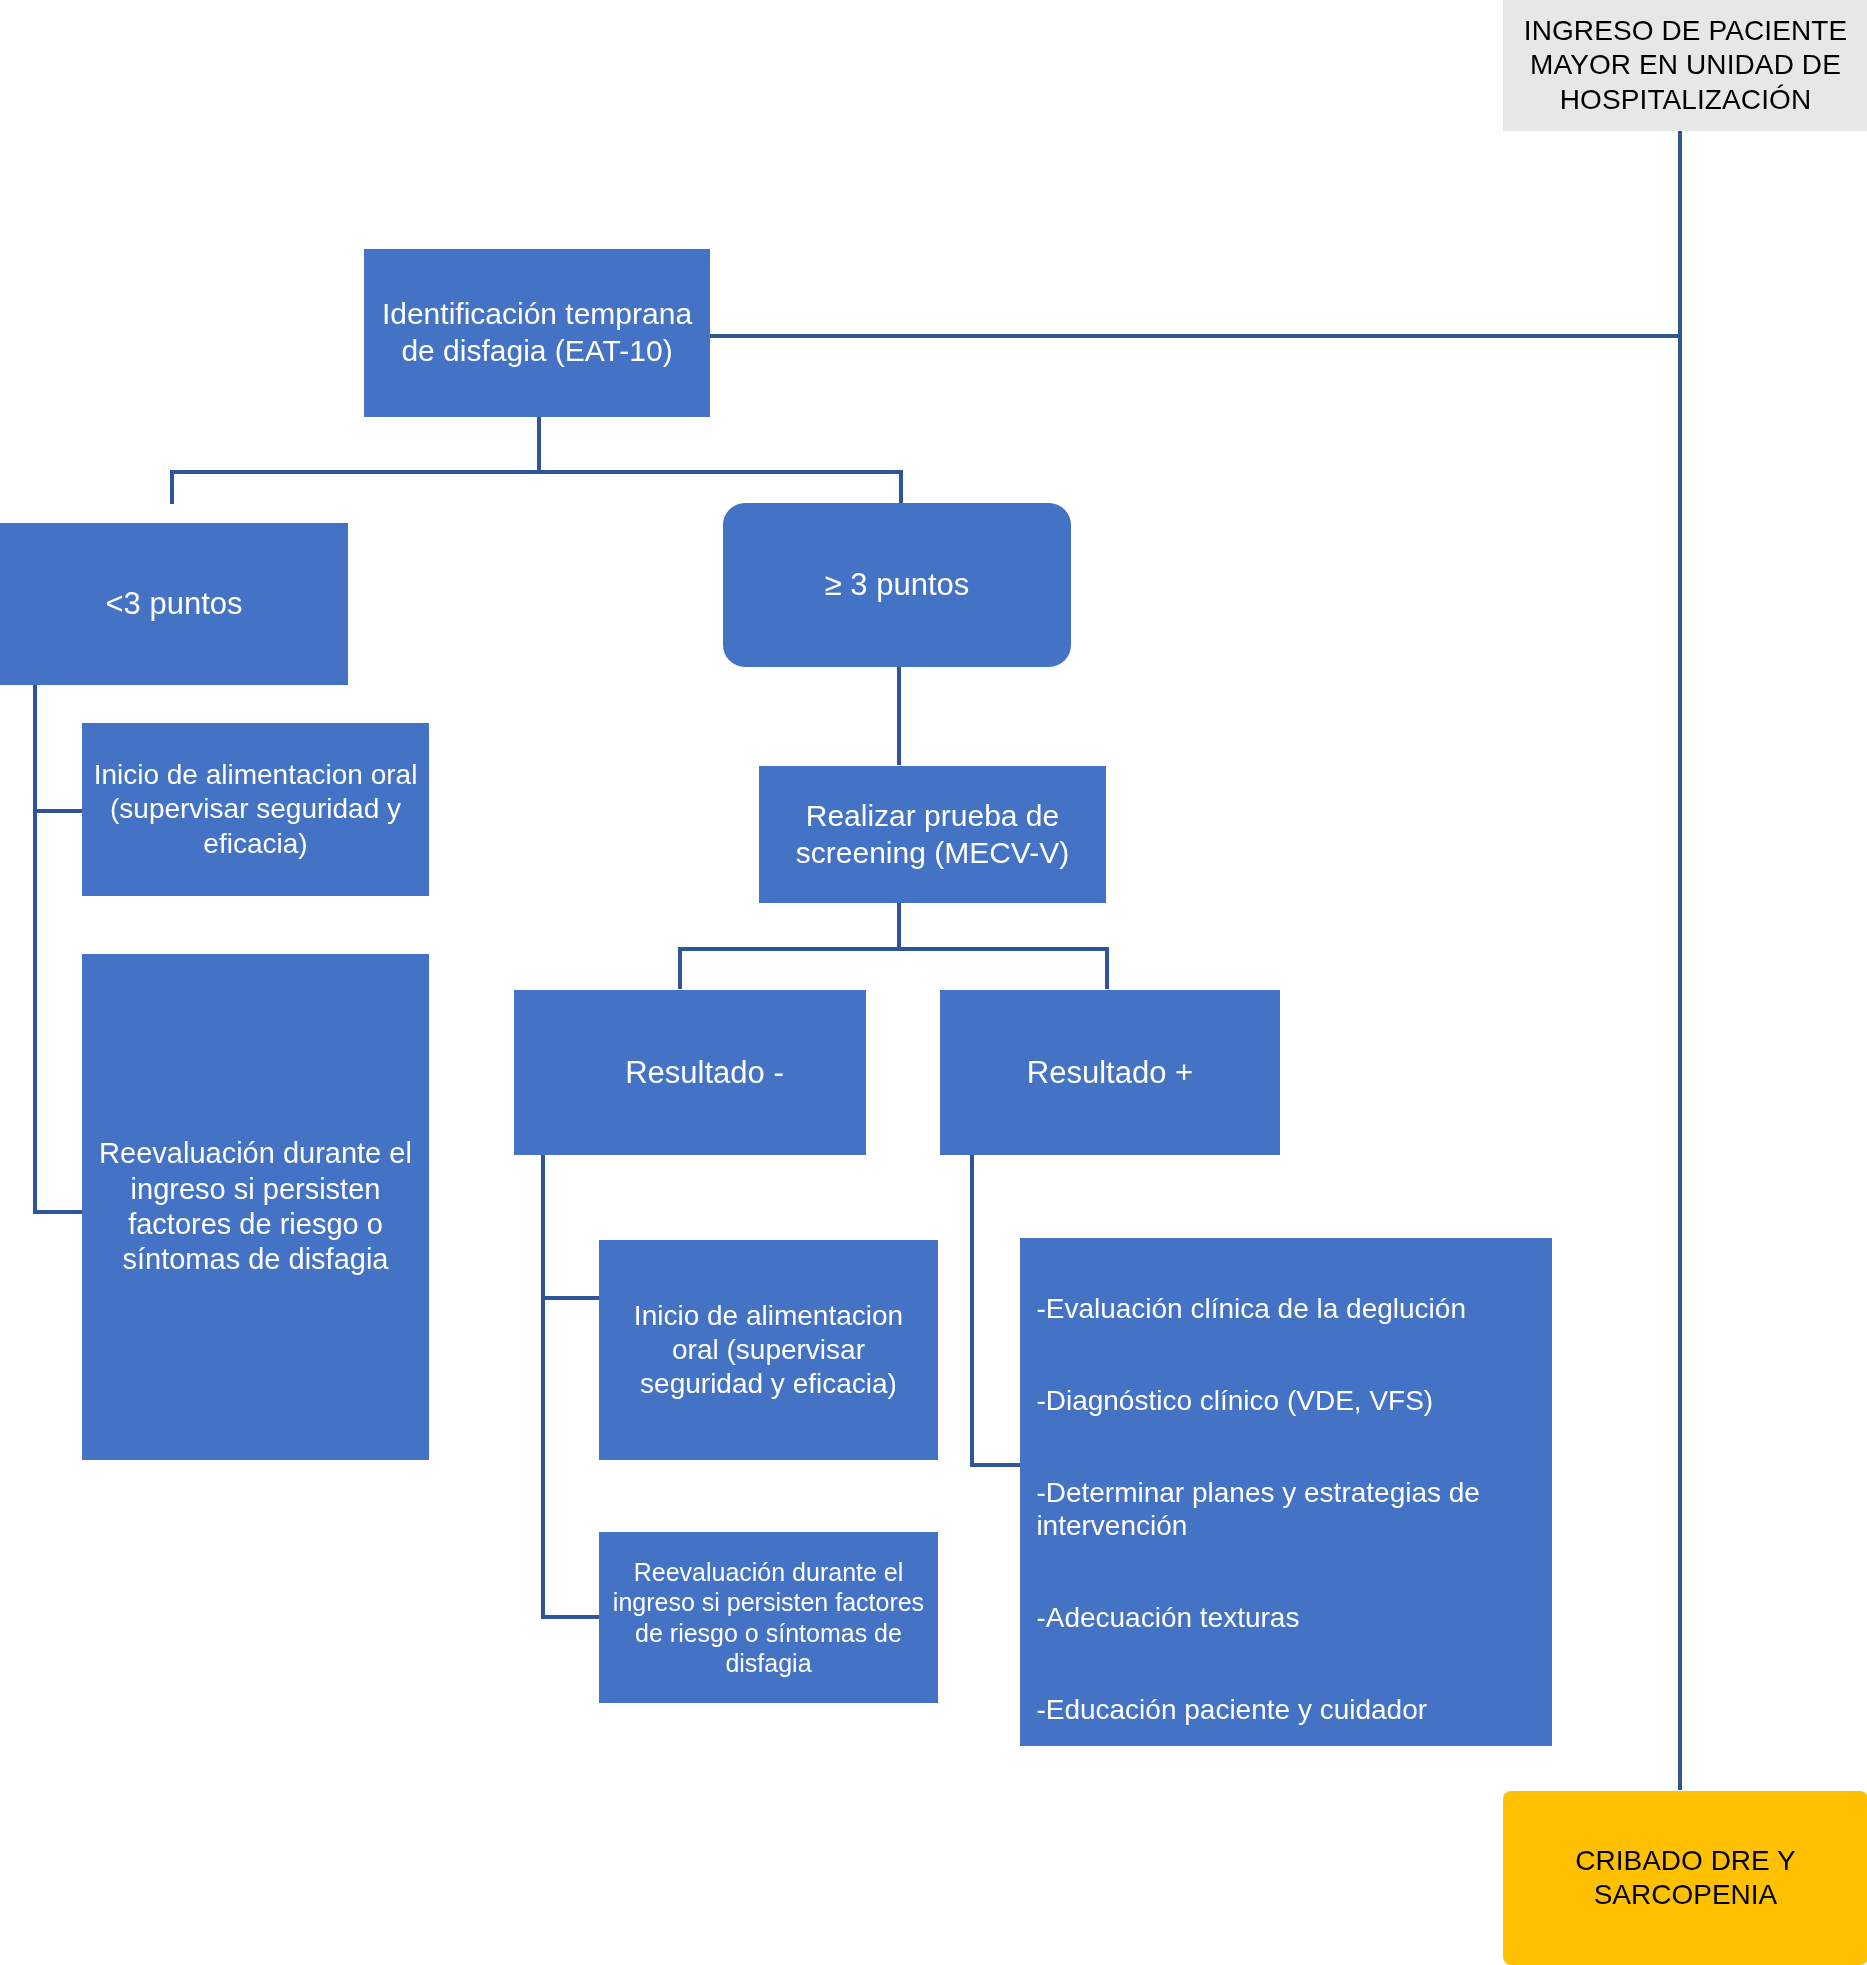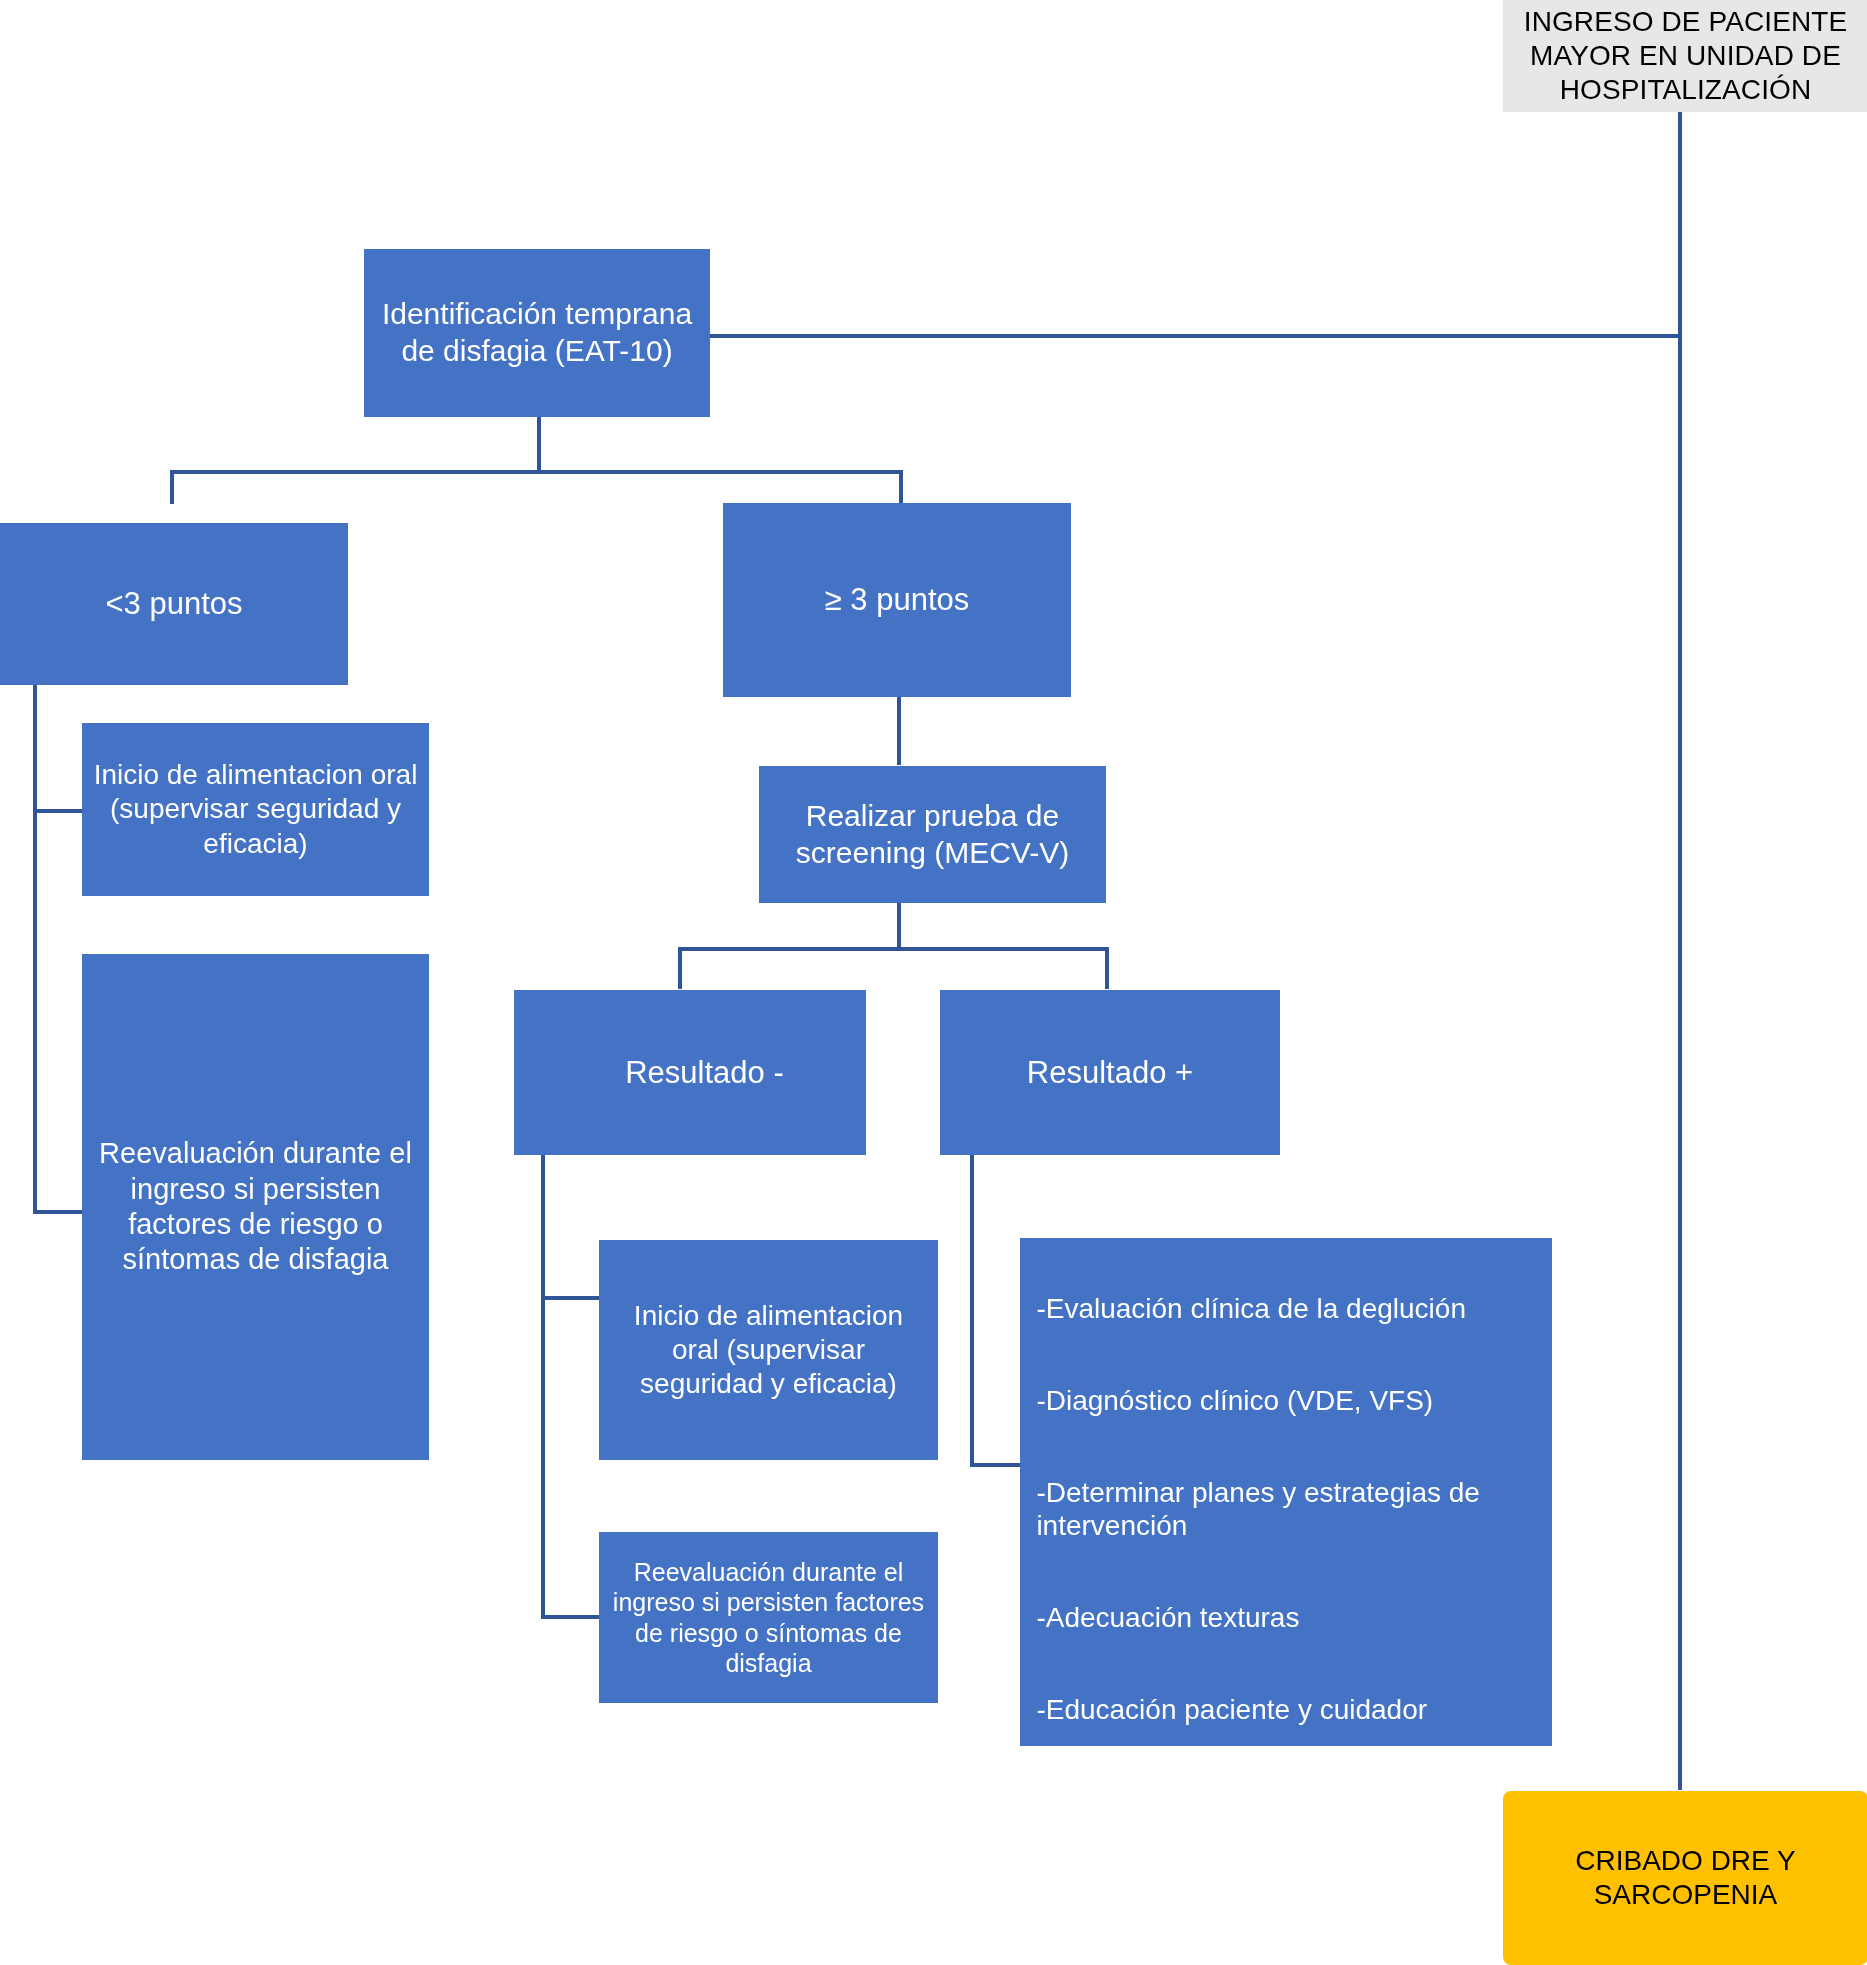--- a/index.html
+++ b/index.html
@@ -90,27 +90,27 @@
   <div class="seg vseg" style="left:678px; top:947px; height:42px;"></div>
   <div class="seg vseg" style="left:1105px; top:947px; height:42px;"></div>
 
   <div class="seg vseg" style="left:541px; top:1154px; height:465px;"></div>
   <div class="seg hseg" style="left:541px; top:1296px; width:59px;"></div>
   <div class="seg hseg" style="left:541px; top:1615px; width:59px;"></div>
 
   <div class="seg vseg" style="left:970px; top:1154px; height:313px;"></div>
   <div class="seg hseg" style="left:970px; top:1463px; width:51px;"></div>
 
-  <div class="node grey" style="left:1503px; top:0px; width:365px; height:112px; font-size:28px; letter-spacing:0.1px;">INGRESO DE PACIENTE MAYOR EN UNIDAD DE HOSPITALIZACIÓN</div>
+  <div class="node grey" style="left:1503px; top:0px; width:365px; height:131px; font-size:28px; letter-spacing:0.1px;">INGRESO DE PACIENTE MAYOR EN UNIDAD DE HOSPITALIZACIÓN</div>
 
   <div class="node blue" style="left:364px; top:249px; width:346px; height:168px; font-size:30px; padding:0 15px;">Identificación temprana de disfagia (EAT-10)</div>
 
   <div class="node blue" style="left:0px; top:503px; width:348px; height:162px; font-size:31px;margin-top:20px;">&lt;3 puntos</div>
 
-  <div class="node blue" style="left:723px; top:503px; width:348px; height:194px; font-size:31px;">≥ 3 puntos</div>
+  <div class="node blue" style="left:723px; top:503px; width:348px; height:164px; font-size:31px;border-radius:22px;">≥ 3 puntos</div>
 
   <div class="node blue" style="left:82px; top:723px; width:347px; height:173px; font-size:28px; padding:0 10.4px;">Inicio de alimentacion oral (supervisar seguridad y eficacia)</div>
 
   <div class="node blue" style="left:82px; top:954px; width:347px; height:506px; font-size:29px; padding:0 7.4px;">Reevaluación durante el ingreso si persisten factores de riesgo o síntomas de disfagia</div>
 
   <div class="node blue" style="left:759px; top:766px; width:347px; height:137px; font-size:30px; padding:0 9px;">Realizar prueba de screening (MECV-V)</div>
 
   <div class="node blue" style="left:514px; top:990px; width:352px; height:165px; font-size:31px;padding-left:29px;">Resultado -</div>
 
   <div class="node blue" style="left:940px; top:990px; width:340px; height:165px; font-size:31px;">Resultado +</div>

